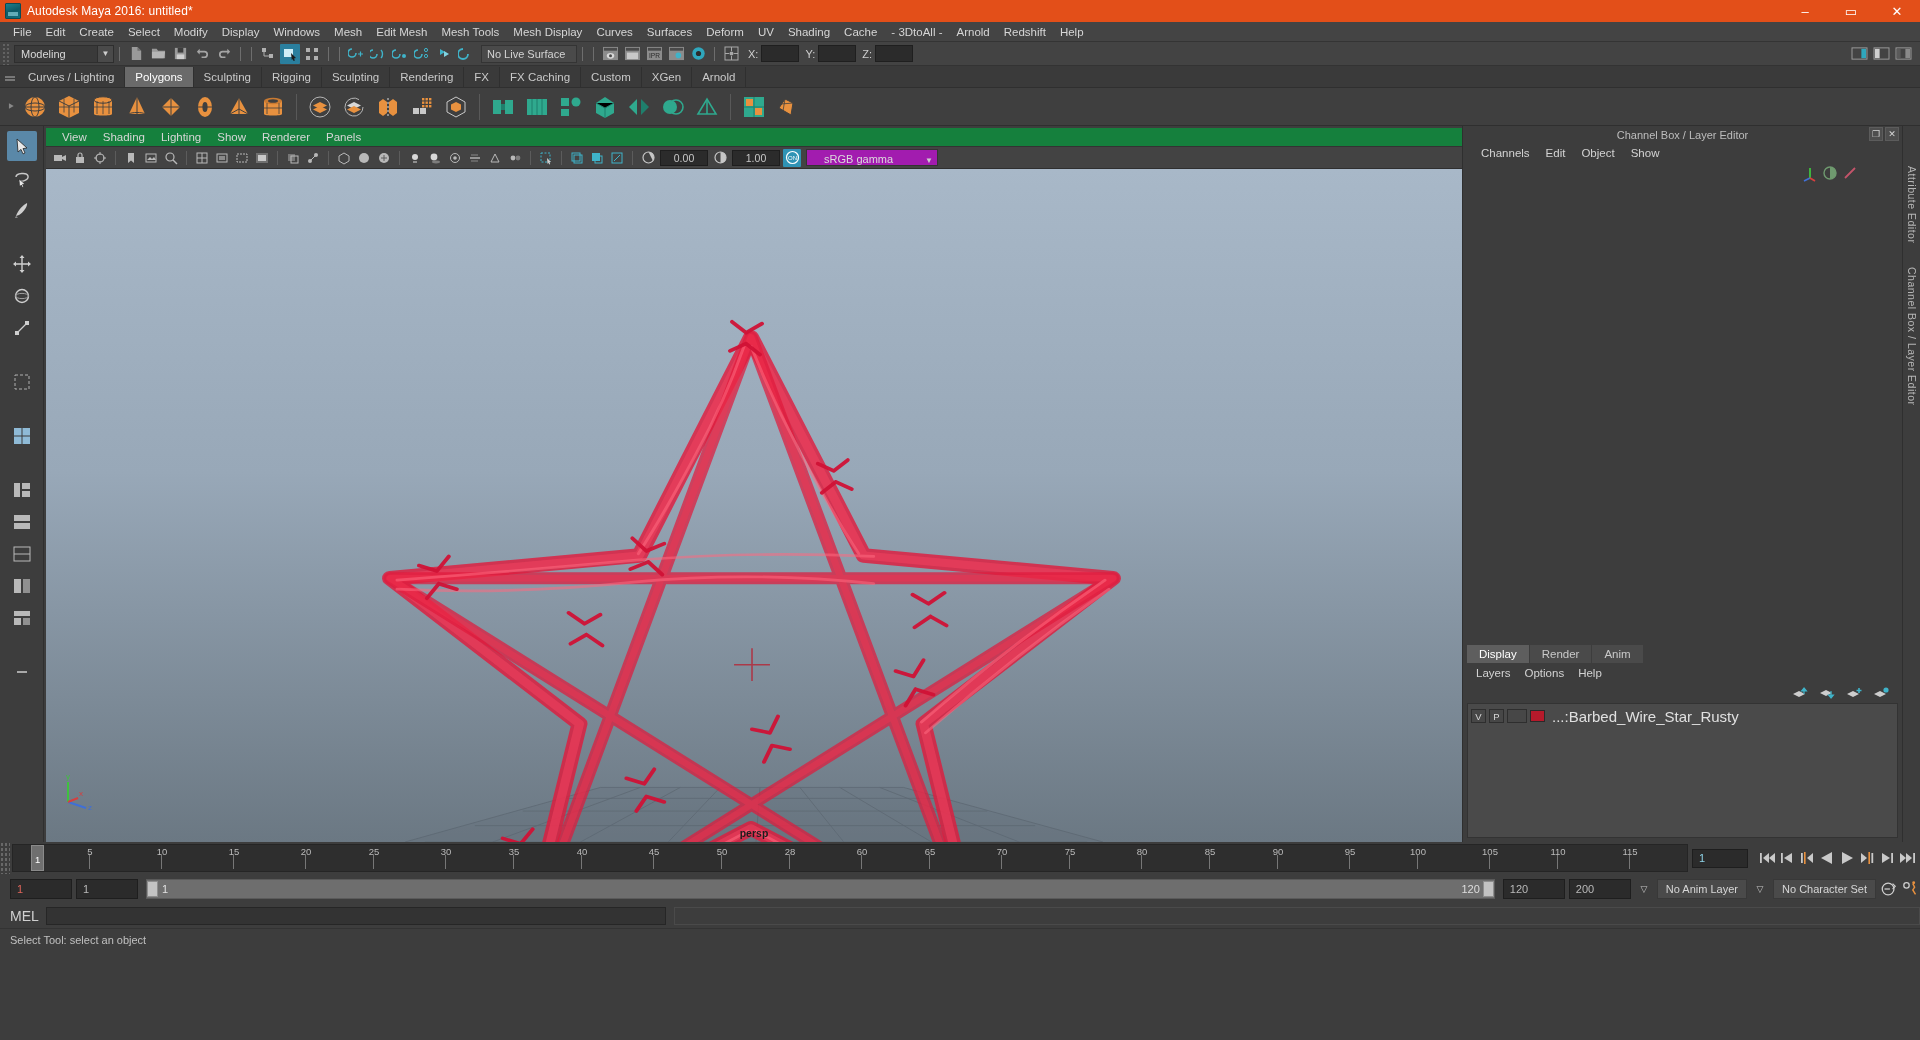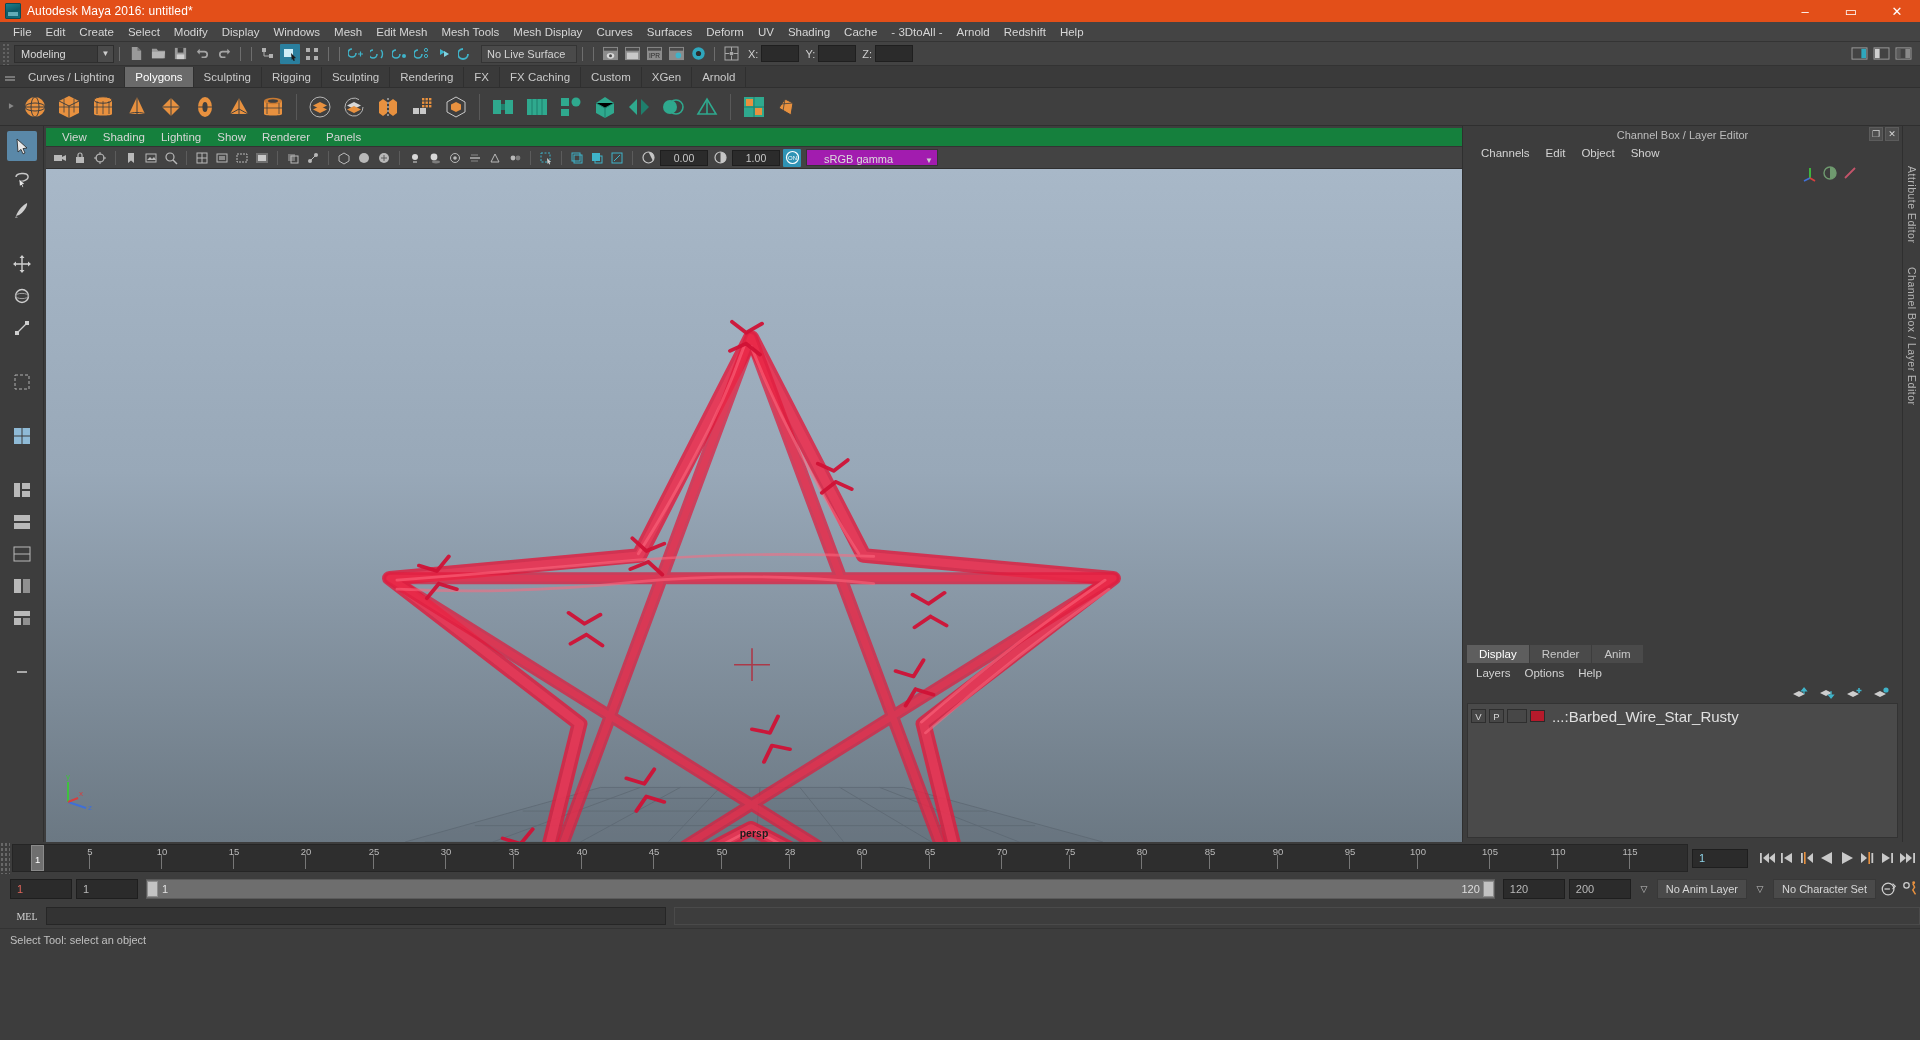--- a/index.html
+++ b/index.html
@@ -195,21 +195,21 @@
   .rangebar .handle { width:11px; height:16px; background:#c3c3c3; border:1px solid #8e8e8e; }
   .rangebar .lv { color:#e2e2e2; font-size:11px; padding-left:4px; }
   .rangebar .rv { color:#dedede; font-size:11px; margin-left:auto; padding-right:3px; }
   .dd-arrow { width:18px; height:20px; display:flex; align-items:center; justify-content:center;
     color:#c4c4c4; font-size:9px; }
   .pillfield { height:20px; background:#4a4a4a; border:1px solid #383838; color:#d6d6d6;
     font-size:11px; display:flex; align-items:center; padding:0 8px; }
 
   
   .melrow { height:24px; background:#3d3d3d; display:flex; align-items:center; padding-left:10px; gap:2px;}
-  .mellabel { color:#d0d0d0; font-size:10px; width:34px; text-align:center;font-family:Liberation Serif, serif; }
+  .mellabel { color:#d0d0d0; font-size:14px; width:34px; text-align:left; }
   .melinput { height:18px; background:#333333; border:1px solid #262626; flex:0 0 620px; }
   .melout { height:18px; background:#3d3d3d; border:1px solid #4a4a4a; flex:1; margin-left:6px;}
 
   
   .helpline { height:22px; background:#3d3d3d; display:flex; align-items:center; padding-left:10px;
     border-top:1px solid #333; }
   .helpline span { color:#c0c0c0; font-size:11px; }
 
   svg { display:block; }
 </style>

